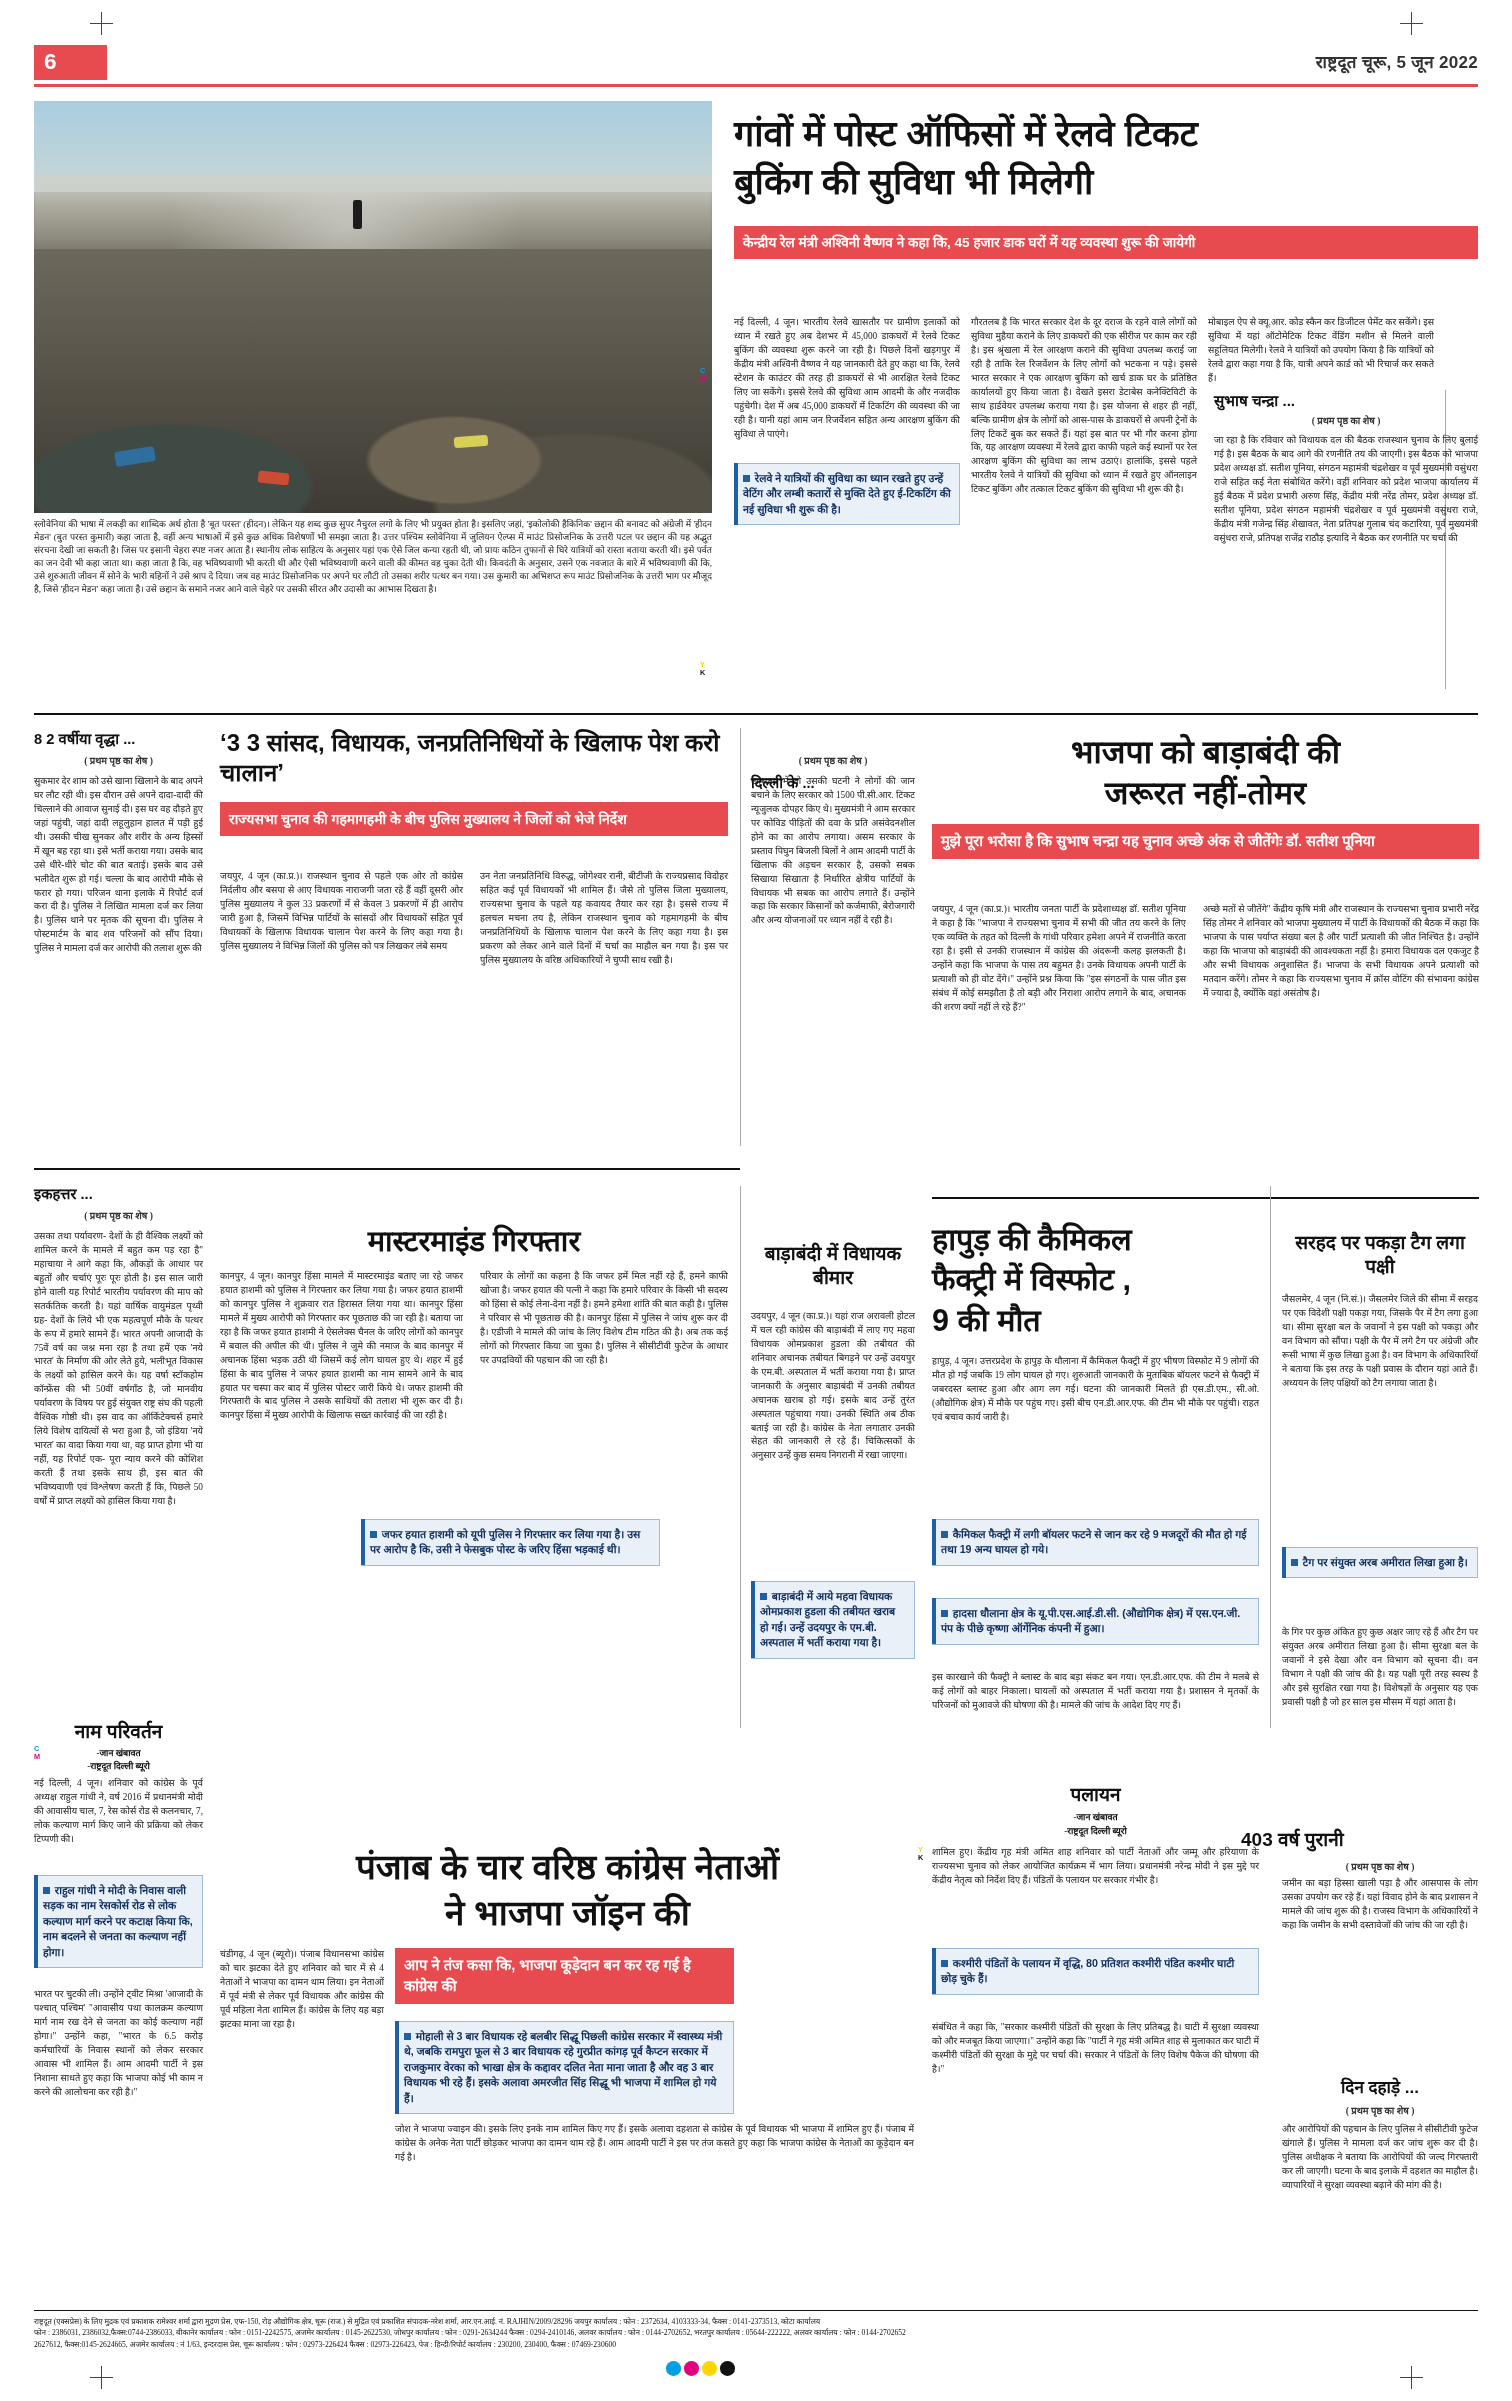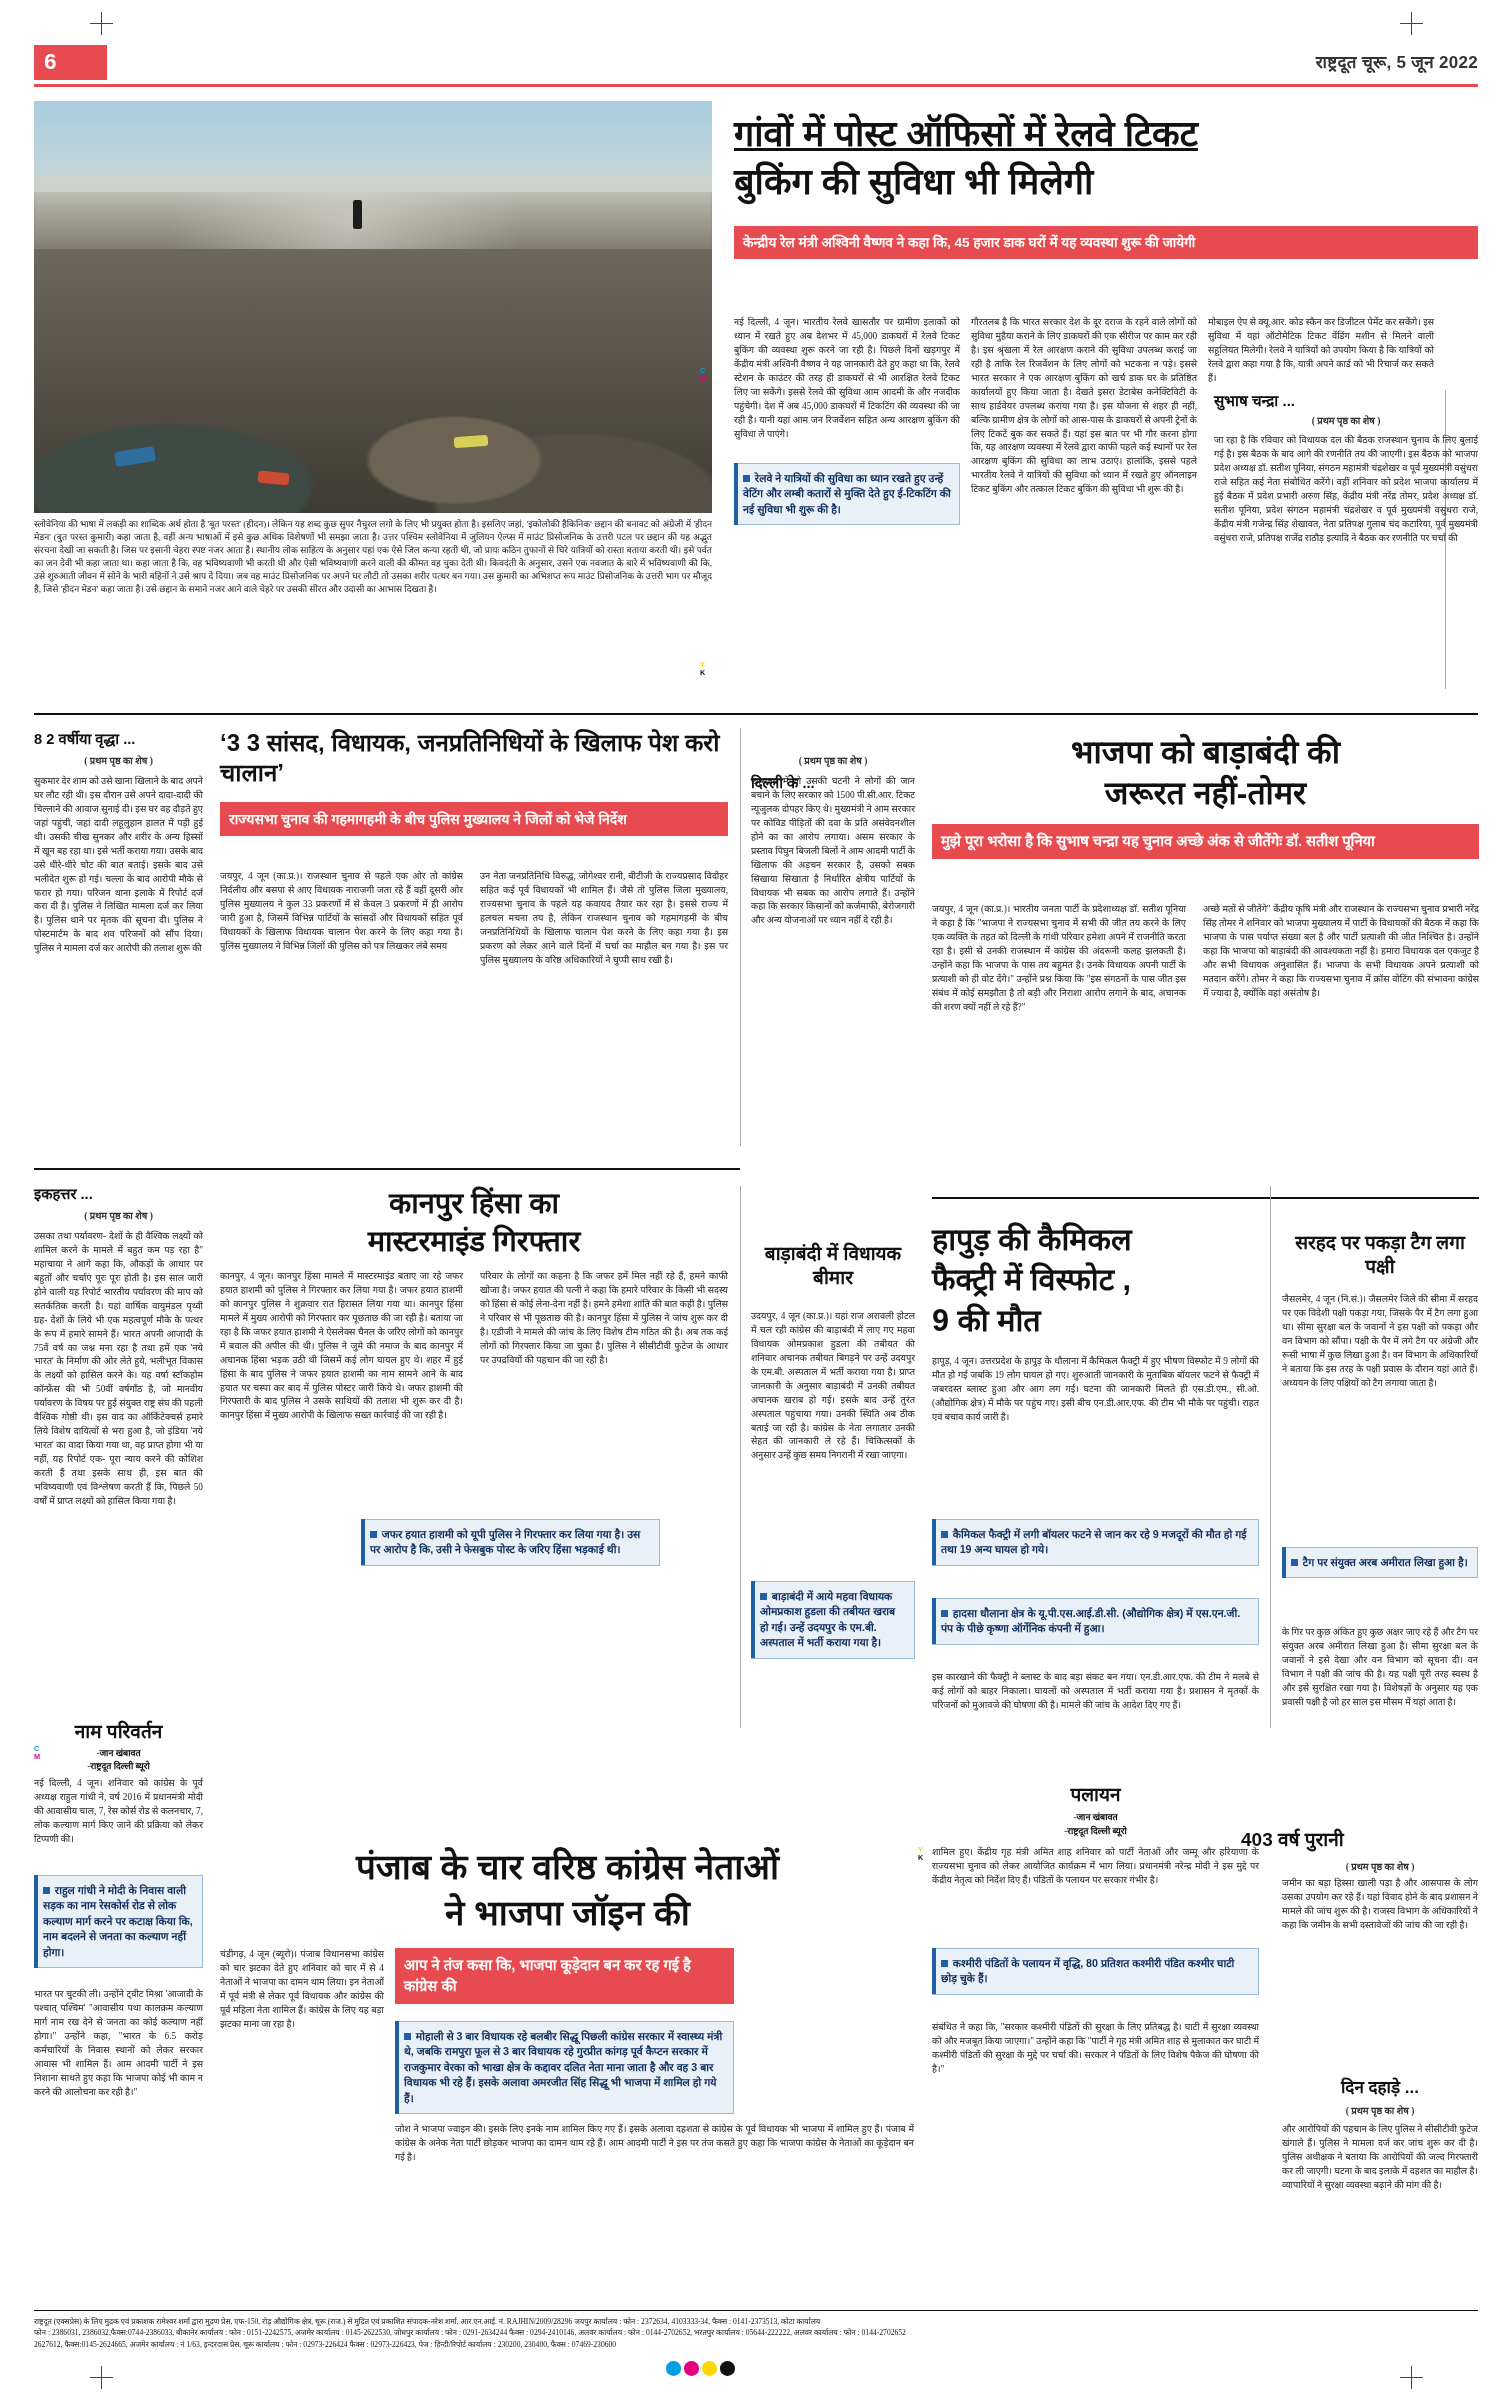--- a/index.html
+++ b/index.html
@@ -119,21 +119,21 @@
                   radial-gradient(ellipse at 20% 90%, #3f4a44 0 18%, rgba(0,0,0,0) 19%),
                   radial-gradient(ellipse at 62% 80%, #6d6454 0 14%, rgba(0,0,0,0) 15%),
                   radial-gradient(ellipse at 80% 95%, #545045 0 18%, rgba(0,0,0,0) 19%),
                   linear-gradient(#6d685c,#3e3b34);"></div>
     <div style="position:absolute;left:12%;bottom:12%;width:40px;height:14.7px;background:#2f6fa0;border-radius:3.4px;transform:rotate(-9deg);"></div>
     <div style="position:absolute;left:33%;bottom:7%;width:30.5px;height:12.4px;background:#cc4b33;border-radius:3.4px;transform:rotate(6deg);"></div>
     <div style="position:absolute;left:62%;bottom:16%;width:34px;height:11.3px;background:#d8cf57;border-radius:3.4px;transform:rotate(-4deg);"></div>
   </div>
   <div class="caption" style="position:absolute;left:34px;top:518px;width:678px;height:186px;">स्लोवेनिया की भाषा में लकड़ी का शाब्दिक अर्थ होता है 'बूत परस्त' (हीदन)। लेकिन यह शब्द कुछ सुपर नैचुरल लगो के लिए भी प्रयुक्त होता है। इसलिए जहां, 'इकोलोकी हैकिनिक' छद्दान की बनावट को अंग्रेजी में 'हीदन मेडन' (बुत परस्त कुमारी) कहा जाता है, वहीं अन्य भाषाओं में इसे कुछ अधिक विशेषणों भी समझा जाता है। उत्तर पश्चिम स्लोवेनिया में जुलियन ऐल्प्स में माउंट प्रिसोजनिक के उत्तरी पटल पर छद्दान की यह अद्भुत संरचना देखी जा सकती है। जिस पर इसानी चेहरा स्पष्ट नजर आता है। स्थानीय लोक साहित्य के अनुसार यहां एक ऐसे जिल कन्या रहती थी, जो प्रायः कठिन तुफानों से घिरे यात्रियों को रास्ता बताया करती थी। इसे पर्वत का जन देवी भी कहा जाता था। कहा जाता है कि, वह भविष्यवाणी भी करती थी और ऐसी भविष्यवाणी करने वाली की कीमत वह चुका देती थी। किवदंती के अनुसार, उसने एक नवजात के बारे में भविष्यवाणी की कि, उसे शुरुआती जीवन में सोने के भारी बहिनों ने उसे श्राप दे दिया। जब वह माउंट प्रिसोजनिक पर अपने घर लौटी तो उसका शरीर पत्थर बन गया। उस कुमारी का अभिशप्त रूप माउंट प्रिसोजनिक के उत्तरी भाग पर मौजूद है, जिसे 'हीदन मेडन' कहा जाता है। उसे छद्दान के समाने नजर आने वाले चेहरे पर उसकी सीरत और उदासी का आभास दिखता है।</div>
 
-  <div class="hl" style="position:absolute;left:734px;top:113px;width:744px;font-size:36px;text-decoration:underline;">गांवों में पोस्ट ऑफिसों में रेलवे टिकट</div>
+  <div class="hl" style="position:absolute;left:734px;top:113px;width:744px;font-size:36px;">गांवों में पोस्ट ऑफिसों में रेलवे टिकट</div>
   <div class="hl" style="position:absolute;left:734px;top:161px;width:744px;font-size:36px;">बुकिंग की  सुविधा भी मिलेगी</div>
   <div class="kicker" style="position:absolute;left:734px;top:226px;width:744px;">केन्द्रीय रेल मंत्री अश्विनी वैष्णव ने कहा कि, 45 हजार डाक घरों में यह व्यवस्था शुरू की जायेगी</div>
 
   <div class="body-col" style="position:absolute;left:734px;top:316px;width:226px;height:169px;">नई दिल्ली, 4 जून। भारतीय रेलवे खासतौर पर ग्रामीण इलाकों को ध्यान में रखते हुए अब देशभर में 45,000 डाकघरों में रेलवे टिकट बुकिंग की व्यवस्था शुरू करने जा रही है। पिछले दिनों खड़गपुर में केंद्रीय मंत्री अश्विनी वैष्णव ने यह जानकारी देते हुए कहा था कि, रेलवे स्टेशन के काउंटर की तरह ही डाकघरों से भी आरक्षित रेलवे टिकट लिए जा सकेंगे। इससे रेलवे की सुविधा आम आदमी के और नजदीक पहुंचेगी। देश में अब 45,000 डाकघरों में टिकटिंग की व्यवस्था की जा रही है। यानी यहां आम जन रिजर्वेशन सहित अन्य आरक्षण बुकिंग की सुविधा ले पाएंगे।</div>
   <div class="body-col" style="position:absolute;left:971px;top:316px;width:226px;height:339px;">गौरतलब है कि भारत सरकार देश के दूर दराज के रहने वाले लोगों को सुविधा मुहैया कराने के लिए डाकघरों की एक सीरीज पर काम कर रही है। इस श्रृंखला में रेल आरक्षण कराने की सुविधा उपलब्ध कराई जा रही है ताकि रेल रिजर्वेशन के लिए लोगों को भटकना न पड़े। इससे भारत सरकार ने एक आरक्षण बुकिंग को खर्च डाक घर के प्रतिष्ठित कार्यालयों हुए किया जाता है। देखते इसरा डेटाबेस कनेक्टिविटी के साथ हार्डवेयर उपलब्ध कराया गया है। इस योजना से शहर ही नहीं, बल्कि ग्रामीण क्षेत्र के लोगों को आस-पास के डाकघरों से अपनी ट्रेनों के लिए टिकटें बुक कर सकते हैं। यहां इस बात पर भी गौर करना होगा कि, यह आरक्षण व्यवस्था में रेलवे द्वारा काफी पहले कई स्थानों पर रेल आरक्षण बुकिंग की सुविधा का लाभ उठाएं। हालांकि, इससे पहले भारतीय रेलवे ने यात्रियों की सुविधा को ध्यान में रखते हुए ऑनलाइन टिकट बुकिंग और तत्काल टिकट बुकिंग की सुविधा भी शुरू की है।</div>
   <div class="body-col" style="position:absolute;left:1208px;top:316px;width:226px;height:169px;">मोबाइल ऐप से क्यू.आर. कोड स्कैन कर डिजीटल पेमेंट कर सकेंगे। इस सुविधा में यहां ऑटोमेटिक टिकट वेंडिंग मशीन से मिलने वाली सहूलियत मिलेगी। रेलवे ने यात्रियों को उपयोग किया है कि यात्रियों को रेलवे द्वारा कहा गया है कि, यात्री अपने कार्ड को भी रिचार्ज कर सकते हैं।</div>
 
   <div class="bullet-box" style="position:absolute;left:734px;top:463px;width:226px;">
     <span class="sq"></span><span>रेलवे ने यात्रियों की सुविधा का ध्यान रखते हुए उन्हें वेटिंग और लम्बी कतारों से मुक्ति देते हुए ई-टिकटिंग की नई सुविधा भी शुरू की है।</span>
   </div>
@@ -165,21 +165,20 @@
   <div class="body-col" style="position:absolute;left:932px;top:903px;width:254px;height:282px;">जयपुर, 4 जून (का.प्र.)। भारतीय जनता पार्टी के प्रदेशाध्यक्ष डॉ. सतीश पूनिया ने कहा है कि "भाजपा ने राज्यसभा चुनाव में सभी की जीत तय करने के लिए एक व्यक्ति के तहत को दिल्ली के गांधी परिवार हमेशा अपने में राजनीति करता रहा है। इसी से उनकी राजस्थान में कांग्रेस की अंदरूनी कलह झलकती है। उन्होंने कहा कि भाजपा के पास तय बहुमत है। उनके विधायक अपनी पार्टी के प्रत्याशी को ही वोट देंगे।" उन्होंने प्रश्न किया कि "इस संगठनों के पास जीत इस संबंध में कोई समझौता है तो बड़ी और निराशा आरोप लगाने के बाद, अचानक की शरण क्यों नहीं ले रहे हैं?"</div>
   <div class="body-col" style="position:absolute;left:1203px;top:903px;width:276px;height:282px;">अच्छे मतों से जीतेंगे" केंद्रीय कृषि मंत्री और राजस्थान के राज्यसभा चुनाव प्रभारी नरेंद्र सिंह तोमर ने शनिवार को भाजपा मुख्यालय में पार्टी के विधायकों की बैठक में कहा कि भाजपा के पास पर्याप्त संख्या बल है और पार्टी प्रत्याशी की जीत निश्चित है। उन्होंने कहा कि भाजपा को बाड़ाबंदी की आवश्यकता नहीं है। हमारा विधायक दल एकजुट है और सभी विधायक अनुशासित हैं। भाजपा के सभी विधायक अपने प्रत्याशी को मतदान करेंगे। तोमर ने कहा कि राज्यसभा चुनाव में क्रॉस वोटिंग की संभावना कांग्रेस में ज्यादा है, क्योंकि वहां असंतोष है।</div>
 
   <div style="position:absolute;left:34px;top:1168px;width:706px;height:1.7px;background:#111;"></div>
   <div style="position:absolute;left:932px;top:1197px;width:547px;height:1.7px;background:#111;"></div>
 
   <div class="cont-head" style="position:absolute;left:34px;top:1183px;width:169px;border:none;font-size:14.7px;">इकहत्तर ...</div>
   <div class="cont-sub" style="position:absolute;left:34px;top:1207px;width:169px;">( प्रथम पृष्ठ का शेष )</div>
   <div class="body-col" style="position:absolute;left:34px;top:1230px;width:169px;height:480px;">उसका तथा पर्यावरण- देशों के ही वैश्विक लक्ष्यों को शामिल करने के मामले में बहुत कम पड़ रहा है" महाचाया ने आगे कहा कि, औकड़ों के आधार पर बहुतों और चर्चाएं पूरः पूरः होती है। इस साल जारी होने वाली यह रिपोर्ट भारतीय पर्यावरण की माप को सतर्कतिक करती है। यहां वार्षिक वायुमंडल पृथ्वी ग्रह- देशों के लिये भी एक महत्वपूर्ण मौके के पत्थर के रूप में हमारे सामने हैं। भारत अपनी आजादी के 75वें वर्ष का जश्न मना रहा है तथा हमें एक 'नये भारत' के निर्माण की ओर लेते हुये, भलीभूत विकास के लक्ष्यों को हासिल करने के। यह वर्षा स्टॉकहोम कॉन्फ्रेंस की भी 50वीं वर्षगाँठ है, जो मानवीय पर्यावरण के विषय पर हुई संयुक्त राष्ट्र संघ की पहली वैश्विक गोष्ठी थी। इस वाद का ऑर्किटेक्चर्स हमारे लिये विशेष दायित्वों से भरा हुआ है, जो इंडिया 'नये भारत' का वादा किया गया था, वह प्राप्त होगा भी या नहीं, यह रिपोर्ट एक- पूरा न्याय करने की कोशिश करती हैं तथा इसके साथ ही, इस बात की भविष्यवाणी एवं विश्लेषण करती हैं कि, पिछले 50 वर्षों में प्राप्त लक्ष्यों को हासिल किया गया है।</div>
 
-  <div class="hl" style="position:absolute;left:220px;top:1186px;width:508px;font-size:29px;text-align:center;">कानपुर हिंसा का</div>
   <div class="hl" style="position:absolute;left:220px;top:1224px;width:508px;font-size:29px;text-align:center;">मास्टरमाइंड गिरफ्तार</div>
   <div class="body-col" style="position:absolute;left:220px;top:1270px;width:243px;height:350px;">कानपुर, 4 जून। कानपुर हिंसा मामले में मास्टरमाइंड बताए जा रहे जफर हयात हाशमी को पुलिस ने गिरफ्तार कर लिया गया है। जफर हयात हाशमी को कानपुर पुलिस ने शुक्रवार रात हिरासत लिया गया था। कानपुर हिंसा मामले में मुख्य आरोपी को गिरफ्तार कर पूछताछ की जा रही है। बताया जा रहा है कि जफर हयात हाशमी ने ऐसलेक्स चैनल के जरिए लोगों को कानपुर में बवाल की अपील की थी। पुलिस ने जुमे की नमाज के बाद कानपुर में अचानक हिंसा भड़क उठी थी जिसमें कई लोग घायल हुए थे। शहर में हुई हिंसा के बाद पुलिस ने जफर हयात हाशमी का नाम सामने आने के बाद हयात पर चस्पा कर बाद में पुलिस पोस्टर जारी किये थे। जफर हाशमी की गिरफ्तारी के बाद पुलिस ने उसके साथियों की तलाश भी शुरू कर दी है। कानपुर हिंसा में मुख्य आरोपी के खिलाफ सख्त कार्रवाई की जा रही है।</div>
   <div class="body-col" style="position:absolute;left:480px;top:1270px;width:248px;height:350px;">परिवार के लोगों का कहना है कि जफर हमें मिल नहीं रहे हैं, हमने काफी खोजा है। जफर हयात की पत्नी ने कहा कि हमारे परिवार के किसी भी सदस्य को हिंसा से कोई लेना-देना नहीं है। हमने हमेशा शांति की बात कही है। पुलिस ने परिवार से भी पूछताछ की है। कानपुर हिंसा में पुलिस ने जांच शुरू कर दी है। एडीजी ने मामले की जांच के लिए विशेष टीम गठित की है। अब तक कई लोगों को गिरफ्तार किया जा चुका है। पुलिस ने सीसीटीवी फुटेज के आधार पर उपद्रवियों की पहचान की जा रही है।</div>
   <div class="bullet-box" style="position:absolute;left:361px;top:1519px;width:299px;">
     <span class="sq"></span><span>जफर हयात हाशमी को यूपी पुलिस ने गिरफ्तार कर लिया गया है। उस पर आरोप है कि, उसी ने फेसबुक पोस्ट के जरिए हिंसा भड़काई थी।</span>
   </div>
   <div class="bullet-box" style="position:absolute;left:751px;top:1581px;width:164px;">
     <span class="sq"></span><span>बाड़ाबंदी में आये महवा विधायक ओमप्रकाश हुडला की तबीयत खराब हो गई। उन्हें उदयपुर के एम.बी. अस्पताल में भर्ती कराया गया है।</span>
   </div>
 

